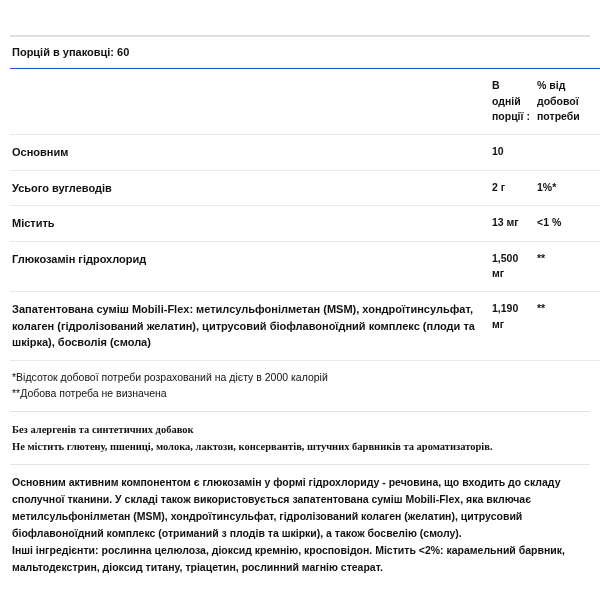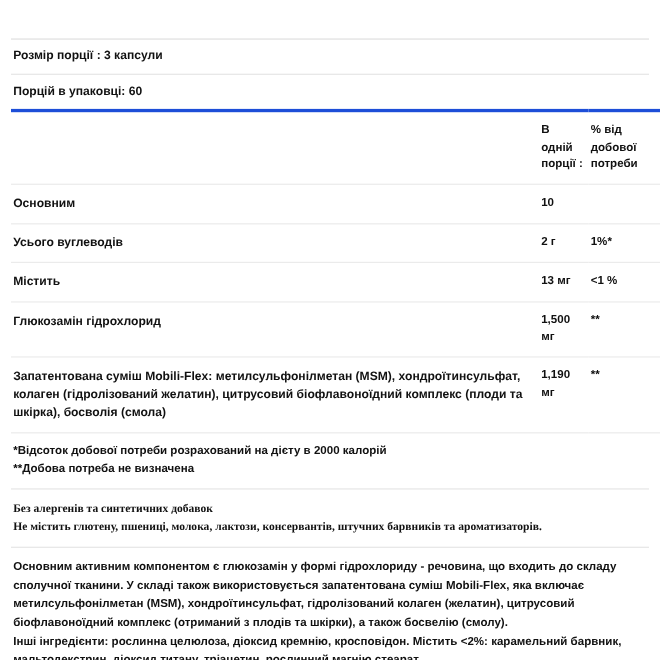--- a/index.html
+++ b/index.html
@@ -45,21 +45,21 @@
     border-collapse: collapse;
     table-layout: fixed;
   }
   table.facts td, table.facts th {
     vertical-align: top;
     text-align: left;
     padding: 9px 4px 9px 2px;
     border-bottom: 1px solid #e9e9e9;
   }
   table.facts tr:first-child th {
-    border-top: 3px solid #1d4ed8;
+    border-top: 1px solid #1d4ed8;
   }
   col.c-name   { width: 480px; }
   col.c-amount { width: 45px;  }
   col.c-dv     { width: 65px;  }
 
   th.hdr {
     font-weight: bold;
     font-size: 10.5px;
     line-height: 1.5;
     color: #111;
@@ -79,21 +79,21 @@
     font-size: 10.5px;
     color: #111;
     line-height: 1.5;
   }
 
   
   .footnotes {
     padding: 8px 2px 9px 2px;
   }
   .footnotes div {
-    font-weight: bold;
+    font-weight: normal;
     font-size: 10.5px;
     line-height: 1.6;
     color: #111;
   }
 
   
   .block {
     padding: 9px 2px 9px 2px;
   }
   .block p {
@@ -119,21 +119,20 @@
   .desc p + p { margin-top: 0; }
 </style>
 </head>
 <body>
 
 <div class="panel">
 
   <div class="spacer-top"></div>
   <div class="rule strong"></div>
 
-  <div class="serving-row">Розмір порції : 3 капсули</div>
   <div class="rule"></div>
 
   <div class="serving-row">Порцій в упаковці: 60</div>
 
   <table class="facts">
     <colgroup>
       <col class="c-name">
       <col class="c-amount">
       <col class="c-dv">
     </colgroup>

